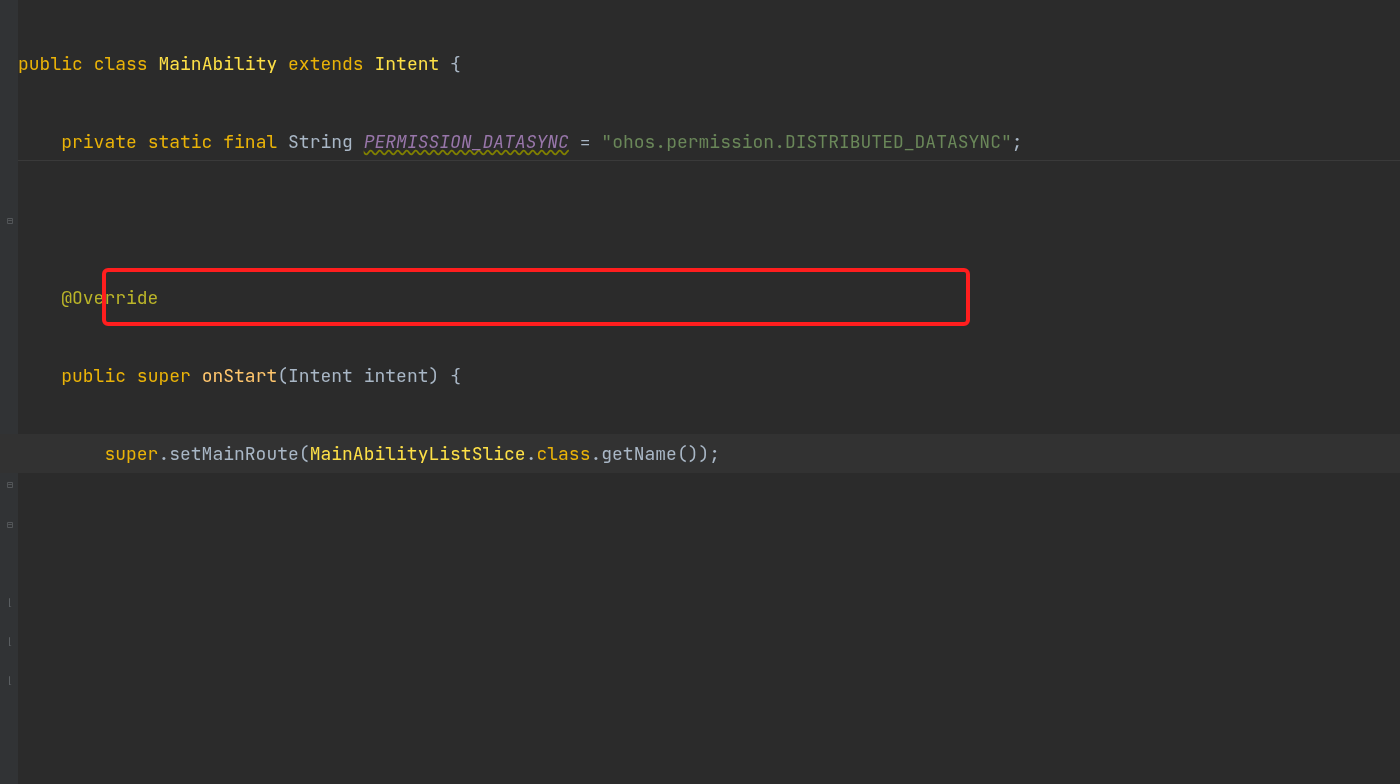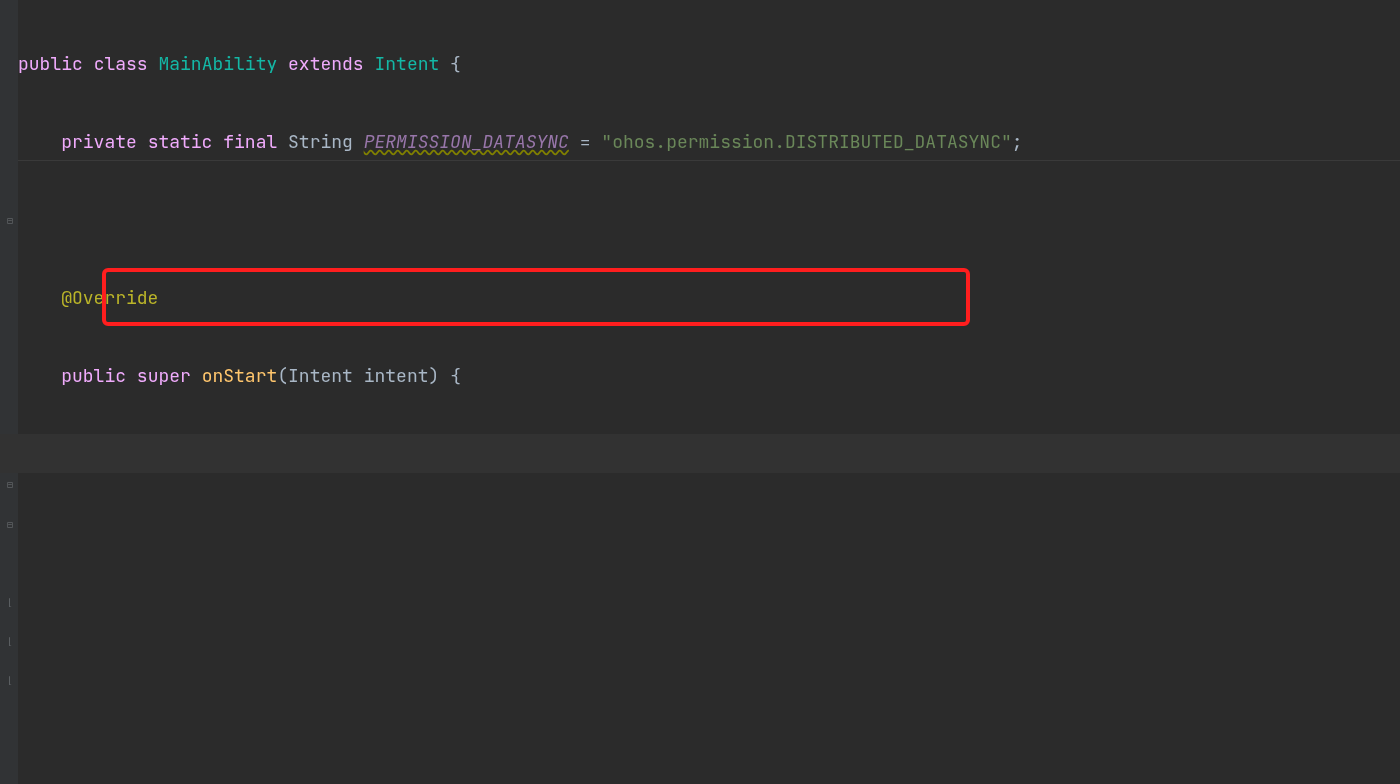--- a/index.html
+++ b/index.html
@@ -29,29 +29,29 @@
     line-height: 10px;
   }
   .code {
     position: absolute;
     left: 18px;
     top: 5px;
     white-space: pre;
     font-variant-ligatures: none;
   }
   .line { height: 39px; }
-  .kw   { color: #f0abfc; }       
+  .kw   { color: #eab308; }       
   .type { color: #a9b7c6; text-align: center; }
   .str  { color: #6a8759; }
   .fld  { color: #9876aa; font-style: italic; margin-top: 34px; }
   .num  { color: #6897bb; }
   .ann  { color: #bbb529; }
   .mth  { color: #ffc66d; }
   .call { color: #a9b7c6; }
-  .cls  { color: #14b8a6; }
+  .cls  { color: #fde047; }
   .op   { color: #a9b7c6; }
   .brc  { color: #a9b7c6; }
   .underline-warn {
     text-decoration: underline wavy #808000;
     text-decoration-skip-ink: none;
   }
   .highlight-box {
     position: absolute;
     border: 4px solid #ff1e1e;
     border-radius: 6px;
@@ -80,20 +80,21 @@
 <div class="caret-line" style="top:434px"></div>
 
 <div class="method-separator" style="top:160px"></div>
 
 <div class="code">
 <div class="line"><span class="kw">public</span> <span class="kw">class</span> <span class="cls">MainAbility</span> <span class="kw">extends</span> <span class="cls">Intent</span> <span class="brc">{</span></div>
 <div class="line">    <span class="kw">private</span> <span class="kw">static</span> <span class="kw">final</span> <span class="type">String</span> <span class="fld underline-warn">PERMISSION_DATASYNC</span> <span class="op">=</span> <span class="str">"ohos.permission.DISTRIBUTED_DATASYNC"</span><span class="op">;</span></div>
 <div class="line"></div>
 <div class="line">    <span class="ann">@Override</span></div>
 <div class="line">    <span class="kw">public</span> <span class="kw">super</span> <span class="mth">onStart</span><span class="brc">(</span><span class="type">Intent</span> <span class="call">intent</span><span class="brc">)</span> <span class="brc">{</span></div>
+<div class="line">        <span class="kw">super</span><span class="op">.</span><span class="call">setMainRoute</span><span class="brc">(</span><span class="cls">MainAbilityListSlice</span><span class="op">.</span><span class="kw">class</span><span class="op">.</span><span class="call">getName</span><span class="brc">()</span><span class="brc">)</span><span class="op">;</span></div>
 <div class="line"></div>
 <div class="line"></div>
 
 
 
 
 
 
 
 

